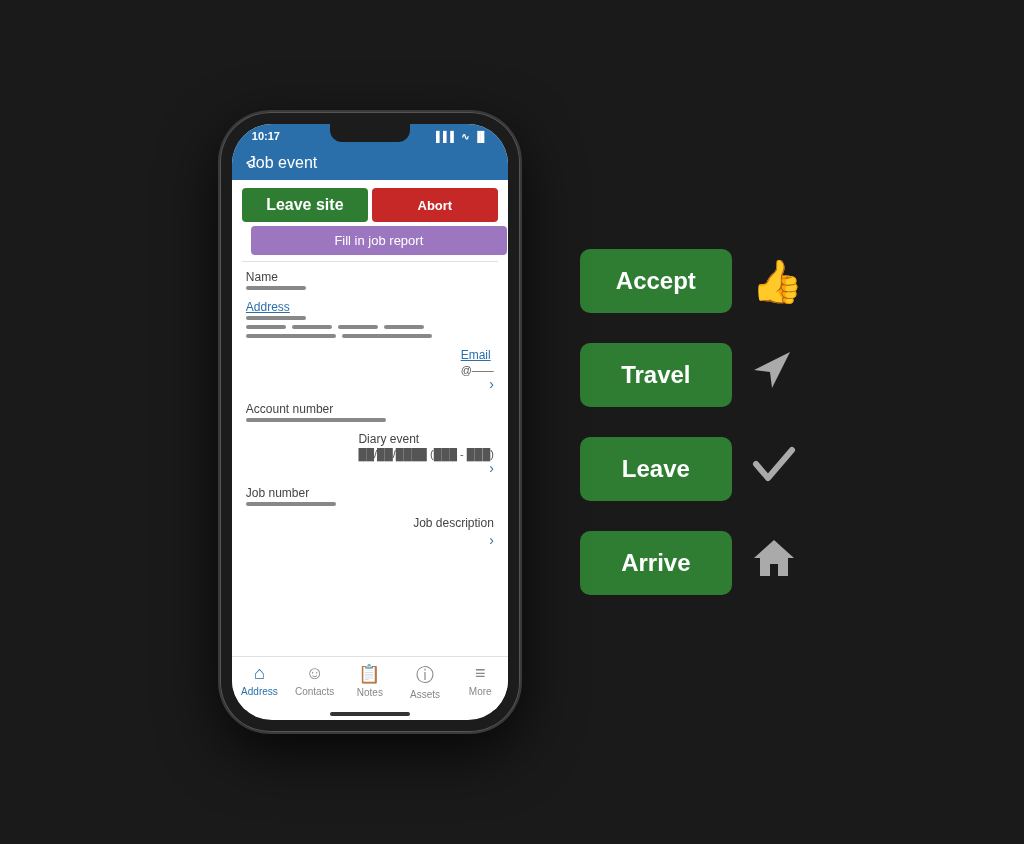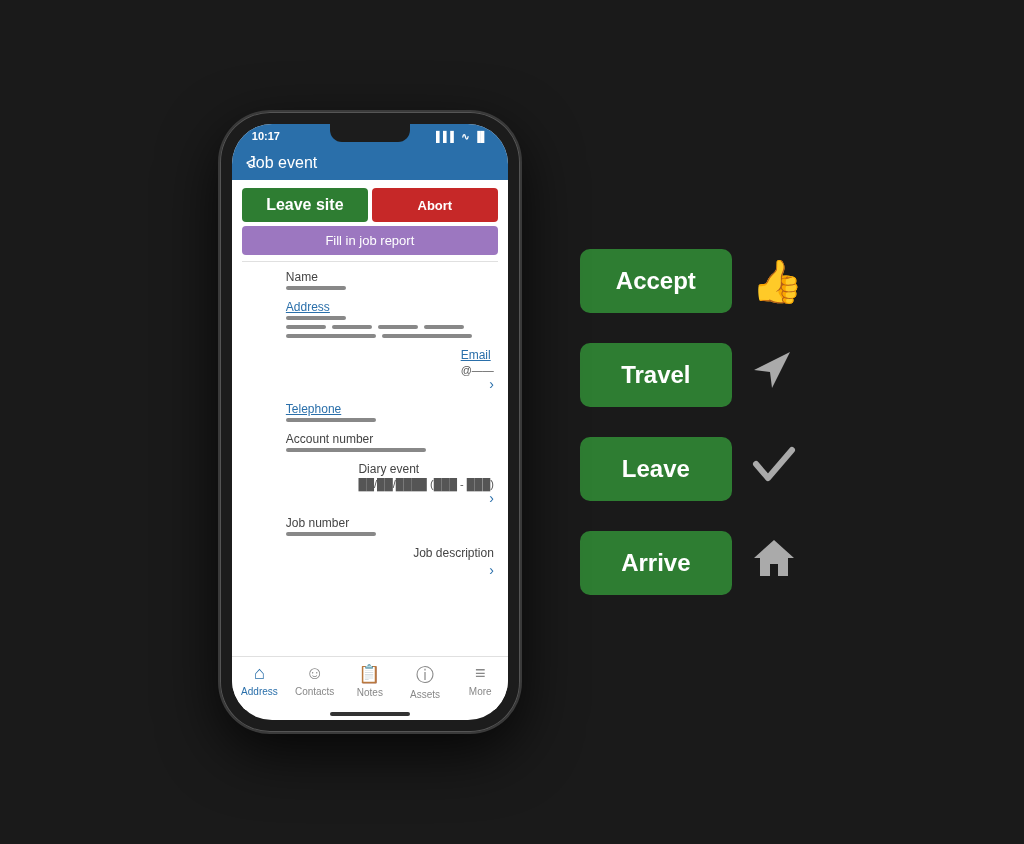--- a/index.html
+++ b/index.html
@@ -130,38 +130,37 @@
     }
 
     .btn-fill-report {
       background: #9c77c0;
       color: white;
       border: none;
       padding: 7px 6px;
       font-size: 13px;
       border-radius: 4px;
       width: calc(100% - 20px);
-      margin: 0 10px 6px;
+      margin: 0 19px 6px;
       flex-shrink: 0;
       cursor: pointer;
       display: block;
     }
 
     .divider {
       height: 1px;
       background: #e0e0e0;
       margin: 0 10px;
     }
 
     
     .content-area {
       flex: 1;
       overflow: hidden;
       padding: 8px 14px;
-      margin-left: 40px;
     }
 
     .field-group {
       margin-bottom: 10px;
     }
 
     .field-label {
       font-size: 12px;
       color: #444;
       margin-bottom: 2px;
@@ -339,24 +338,20 @@
         <div class="field-group">
           <div class="field-with-chevron">
             <div>
               <div class="field-label link">Email</div>
               <div class="field-email">@——</div>
             </div>
             <span class="chevron">›</span>
           </div>
         </div>
 
-        <div class="field-group">
-          <div class="field-label link">Telephone</div>
-          <div class="field-value-bar medium"></div>
-        </div>
 
         <div class="field-group">
           <div class="field-label">Account number</div>
           <div class="field-value-bar long"></div>
         </div>
 
         <div class="field-group">
           <div class="field-with-chevron">
             <div>
               <div class="field-label">Diary event</div>

